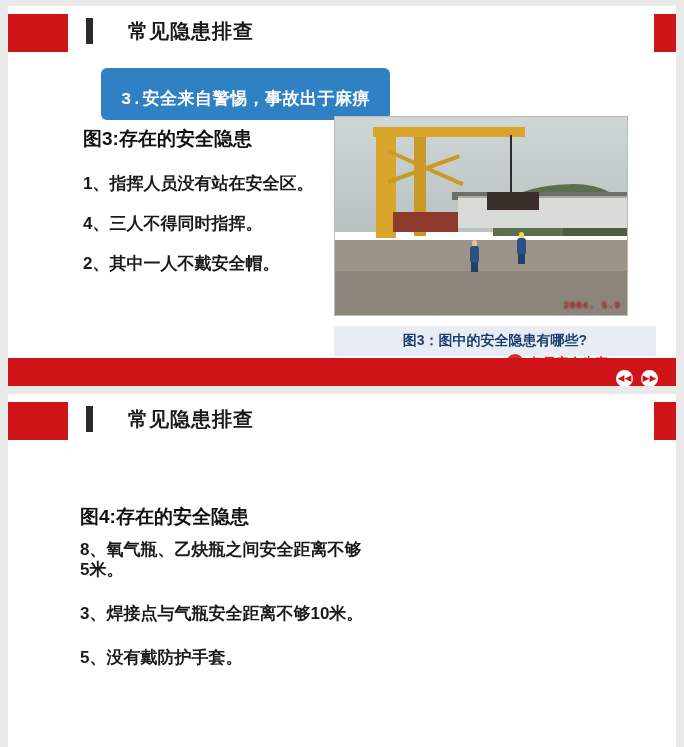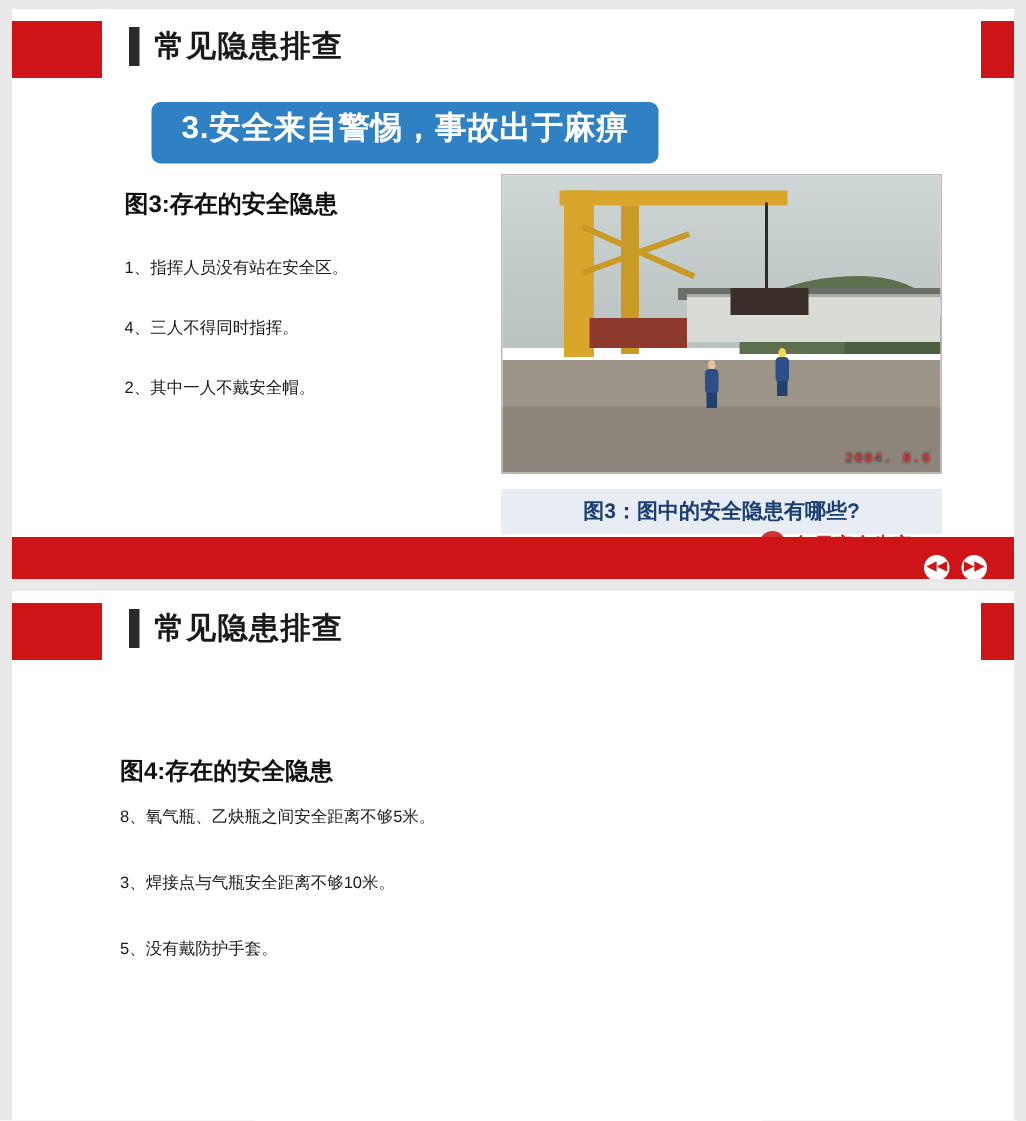--- a/index.html
+++ b/index.html
@@ -53,52 +53,55 @@
     height: 26px;
     background: #2a2a2a;
     margin-right: 10px;
   }
   .slide-title {
     font-size: 20px;
     font-weight: bold;
     color: #1a1a1a;
     letter-spacing: 1px;
     line-height: 26px;
+    margin-left: 25px;
   }
 
   
   .banner {
     display: inline-block;
     background: #2f81c4;
     color: #ffffff;
-    font-size: 21px;
+    font-size: 17px;
     font-weight: bold;
     border-radius: 6px;
-    padding: 3px 20px 10px 20px;
+    padding: 19px 20px 10px 20px;
     letter-spacing: 0.5px;
     white-space: nowrap;
+    font-family: Liberation Mono, monospace;
   }
   #slide1 .banner-row { position: absolute; left: 93px; top: 62px; }
   #slide2 .banner-row { position: absolute; left: 83px; top: 56px; }
 
   
   .content-head {
-    font-size: 16px;
+    font-size: 19px;
     font-weight: bold;
     color: #111111;
   }
   .content-list {
     margin: 0; padding: 0;
     list-style: none;
   }
   .content-list li {
-    font-size: 11px;
+    font-size: 17px;
     color: #1a1a1a;
     line-height: 20px;
     margin-bottom: 20px;
+    font-weight: bold;
   }
   #slide1 .left-col { position: absolute; left: 75px; top: 120px; width: 235px; }
   #slide1 .content-head { margin-bottom: 22px; }
   #slide2 .left-col { position: absolute; left: 72px; top: 110px; width: 285px; }
   #slide2 .content-head { margin-bottom: 10px; }
   #slide2 .content-list li { margin-bottom: 24px; }
 
   
   .photo {
     position: absolute;
@@ -122,21 +125,21 @@
   .caption {
     position: absolute;
     background: #e8edf4;
     color: #1c3f73;
     font-size: 14px;
     font-weight: bold;
     padding: 6px 14px;
     text-align: center;
     white-space: nowrap;
   }
-  #cap1 { left: 326px; top: 320px; width: 294px; }
+  #cap1 { left: 326px; top: 320px; width: 322px; }
 
   
   .footer-red {
     position: absolute;
     left: 0;
     bottom: 0;
     width: 100%;
     height: 28px;
     background: #cf1418;
   }
@@ -260,21 +263,21 @@
       <div class="worker" id="w1">
         <div class="head"></div>
         <div class="body"></div>
         <div class="legs"></div>
       </div>
       <div class="worker" id="w2">
         <div class="head"></div>
         <div class="body"></div>
         <div class="legs"></div>
       </div>
-      <div class="photo-date">2004. 8.6</div>
+      <div class="photo-date">2004. 5.9</div>
     </div>
 
     <div class="caption" id="cap1">图3：图中的安全隐患有哪些?</div>
 
     <div class="wx-badge" id="wx1">
       <span class="wx-icon"></span>
       <span>每日安全生产</span>
     </div>
 
     <div class="footer-red"></div>

